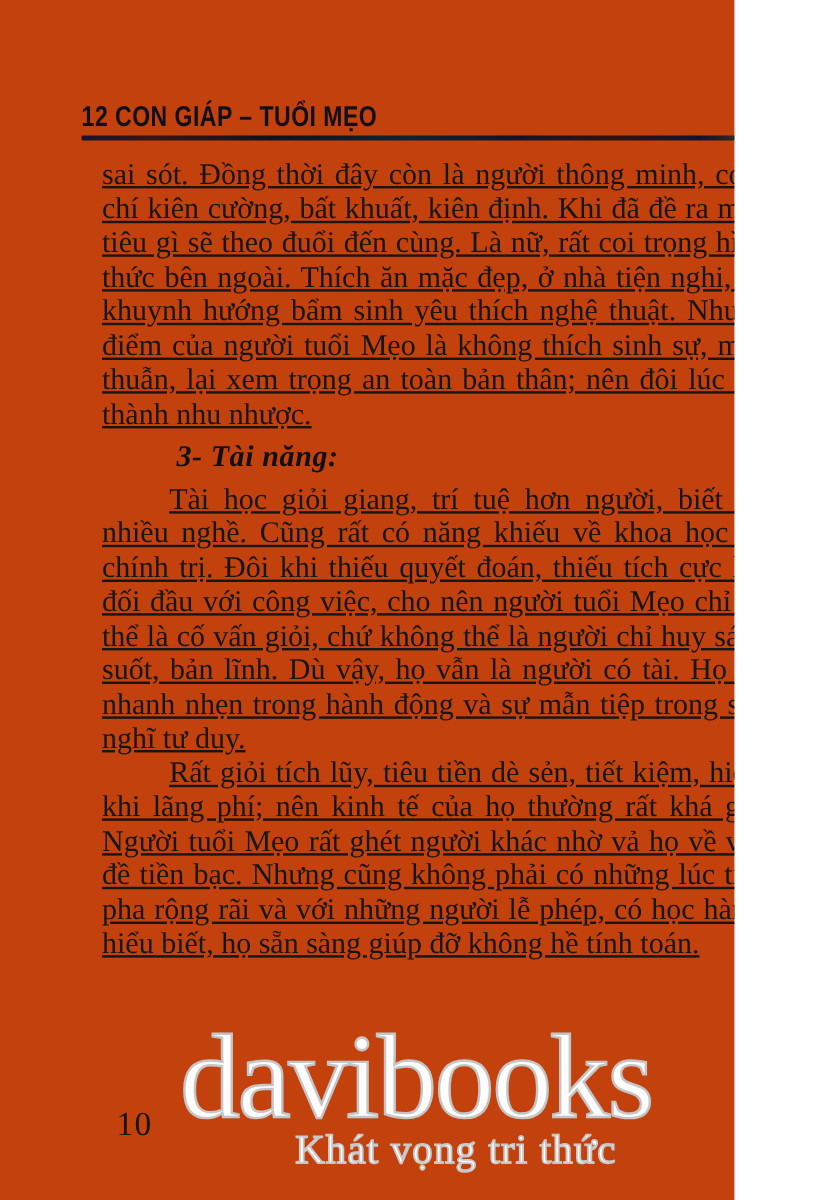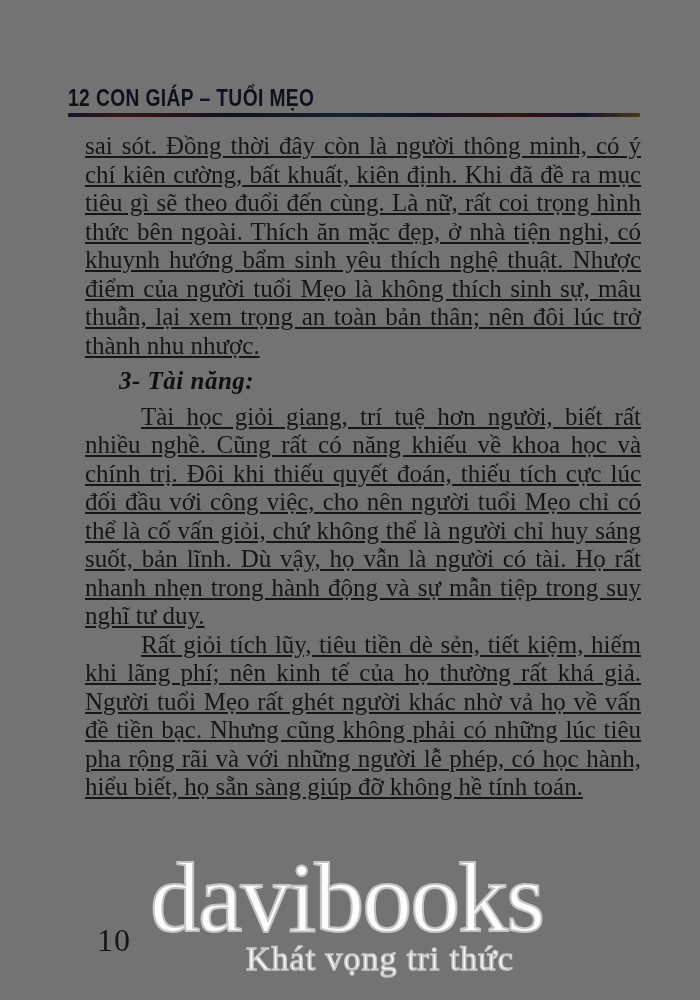--- a/index.html
+++ b/index.html
@@ -1,20 +1,20 @@
 <!DOCTYPE html>
 <html><head>
 <meta charset="utf-8">
 <style>
   html, body { margin: 0; padding: 0; background: #ffffff; }
   .page {
     position: relative;
-    width: 700px;
+    width: 612px;
     height: 1000px;
-    background: #737373;
+    background: #c2410c;
     overflow: hidden;
     font-family: "Liberation Serif", serif;
     color: #161616;
   }
 
   
   .header { position: absolute; left: 68px; top: 84px; width: 572px; z-index: 3; }
   .header-title {
     display: inline-block;
     font-family: "Liberation Sans", sans-serif;
@@ -45,31 +45,31 @@
     line-height: 28.5px;
     text-align: justify;
     z-index: 2;
   }
   .para { margin: 0; text-decoration: underline; }
   .para.indented { text-indent: 56px; }
   .section-heading {
     font-size: 25px;
     font-weight: 700;
     font-style: italic;
-    margin: 7px 0 7px 34px;
+    margin: 7px 0 7px 62px;
     letter-spacing: 0.5px;
     color: #101010;
   }
 
   
   .page-number {
     position: absolute;
     left: 97px;
     top: 922px;
-    font-size: 32px;
+    font-size: 28px;
     letter-spacing: 1px;
     color: #151515;
     z-index: 3;
   }
   .wm-brand {
     position: absolute;
     left: 150px;
     top: 848px;
     font-size: 100px;
     line-height: 1;

